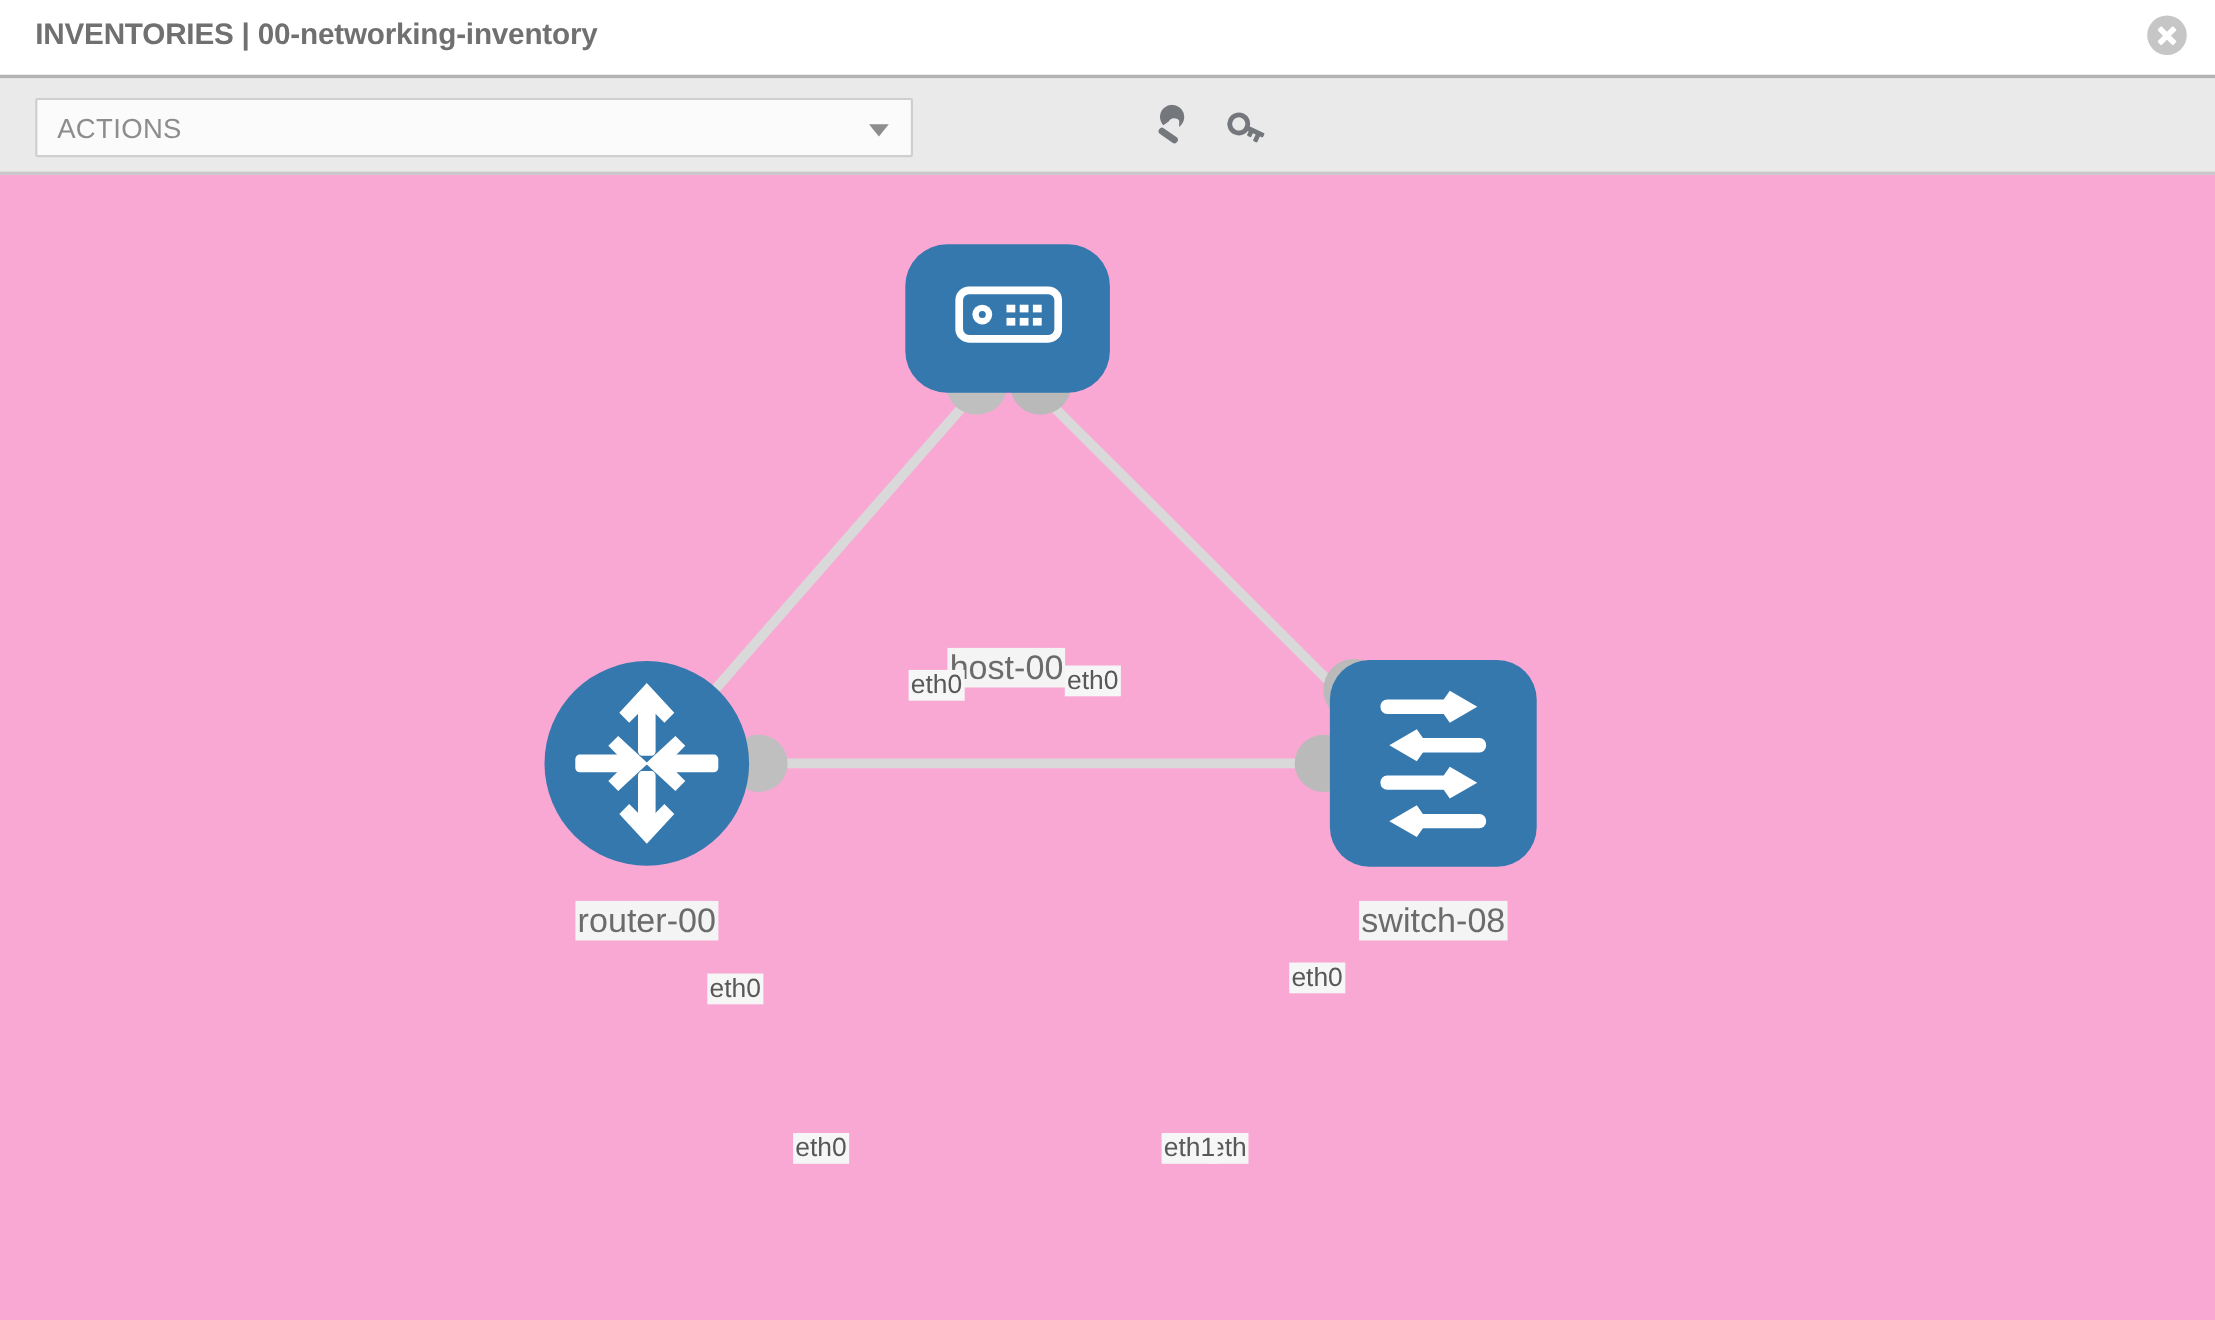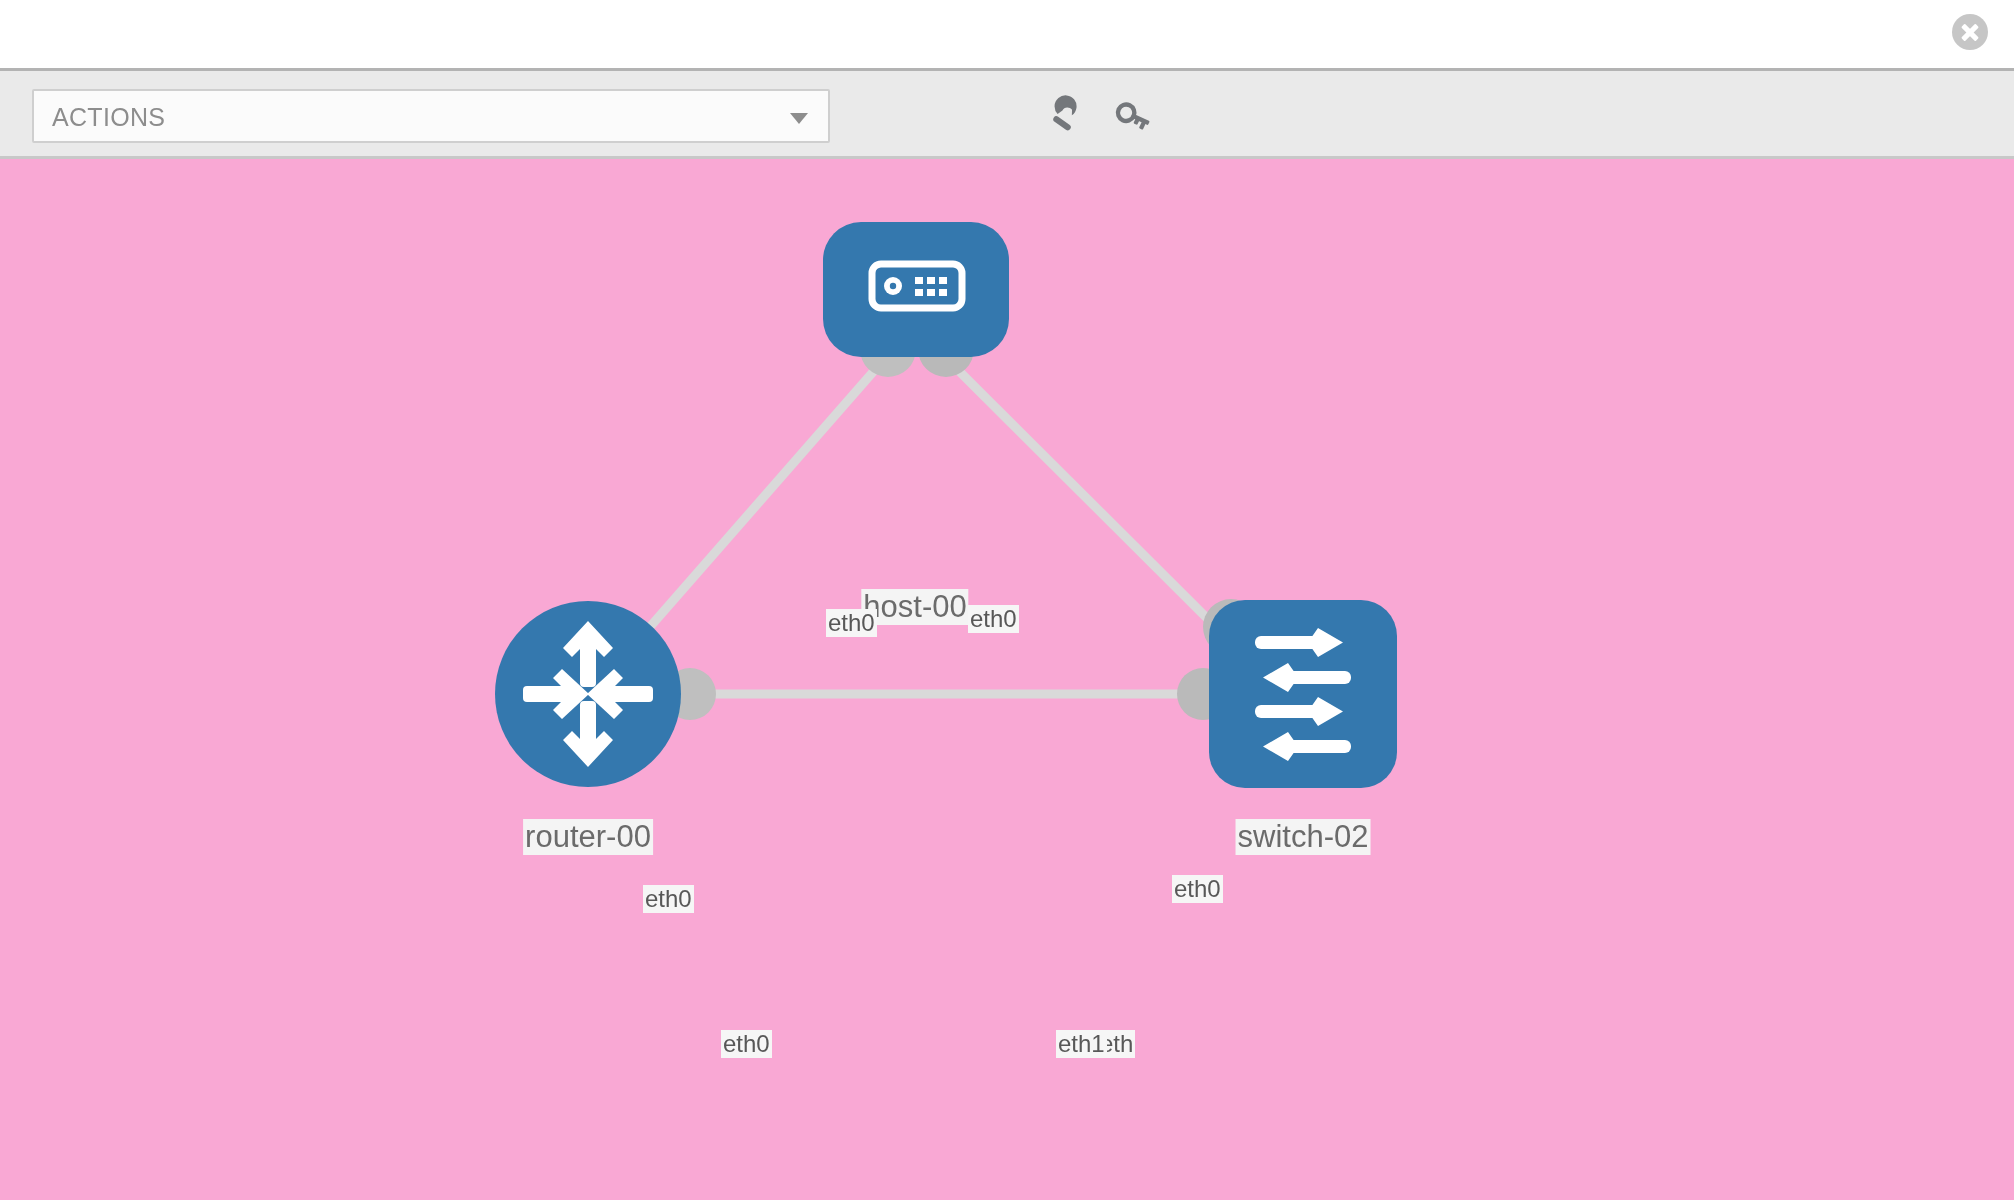--- a/index.html
+++ b/index.html
@@ -147,20 +147,21 @@
     white-space: nowrap;
     padding: 0 2px;
   }
 </style>
 </head>
 <body>
 
 <div id="app">
 
   <div id="header">
+    <div id="breadcrumb">INVENTORIES | 00-networking-inventory</div>
 
     <div id="close-btn">
       <div class="x1"></div>
       <div class="x2"></div>
     </div>
   </div>
 
   <div id="toolbar">
 
     <div id="actions-select" class="combo">
@@ -257,21 +258,21 @@
           <rect x="1277" y="581" width="74" height="13" rx="6"></rect>
           <path d="M1263 587.5 L1288 573 L1295 583 L1281 587.5 L1295 592 L1288 602 Z"></path>
         </g>
       </g>
     </svg>
 
     <div class="node-label" style="left:915px; top:430px; font-size:31px;">host-00</div>
 
     <div class="node-label" style="left:588px; top:660px;">router-00</div>
 
-    <div class="node-label" style="left:1303px; top:660px;">switch-02</div>
+    <div class="node-label" style="left:1303px; top:660px;">switch-08</div>
 
     <div class="iface-label" style="left:826px; top:450px;">eth0</div>
 
     <div class="iface-label" style="left:968px; top:446px;">eth0</div>
 
     <div class="iface-label" style="left:643px; top:726px;">eth0</div>
 
     <div class="iface-label" style="left:1172px; top:716px;">eth0</div>
 
     <div class="iface-label" style="left:721px; top:871px;">eth0</div>

